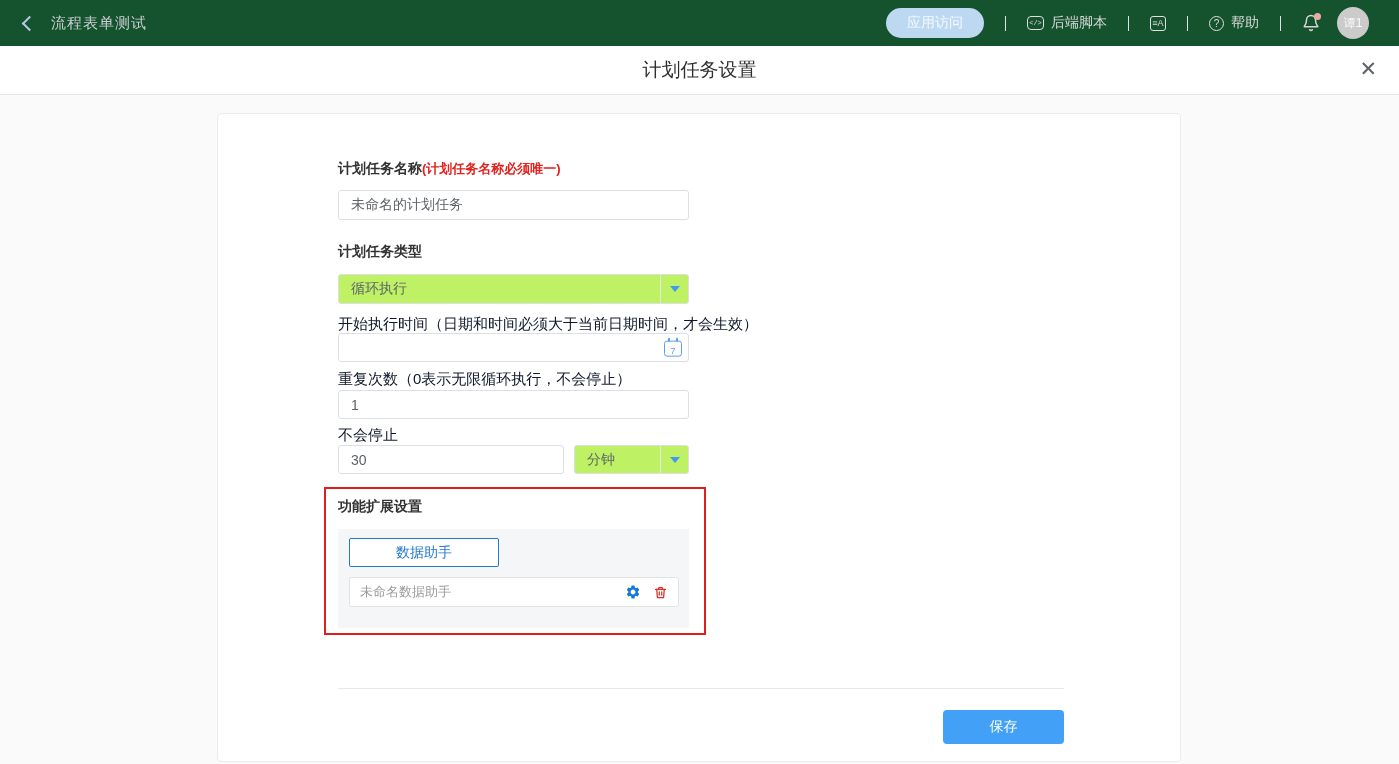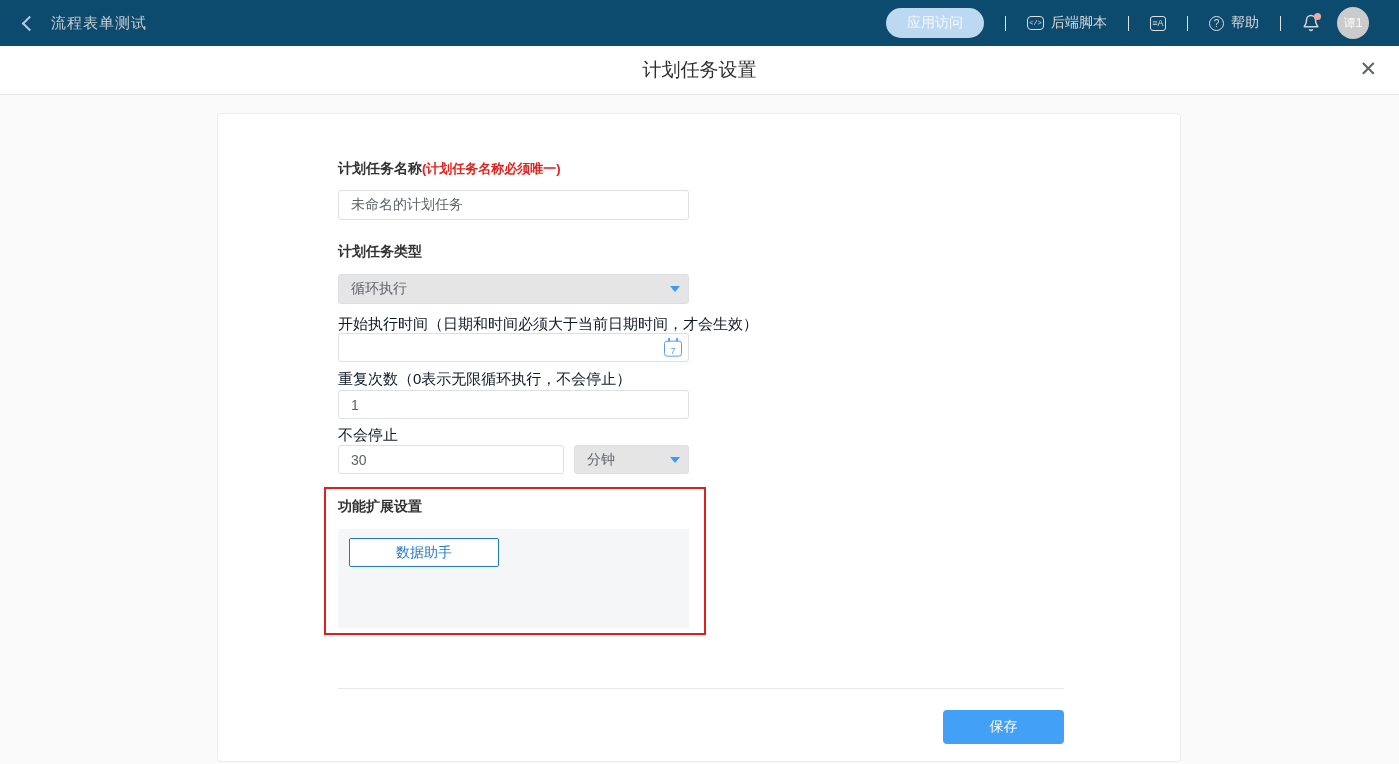--- a/index.html
+++ b/index.html
@@ -3,21 +3,21 @@
 <meta charset="utf-8">
 <style>
   * { margin:0; padding:0; box-sizing:border-box; }
   html,body { width:1399px; height:764px; }
   body {
     font-family:"Liberation Sans","DejaVu Sans",sans-serif;
     background:#fafafa; position:relative; overflow:hidden;
   }
 
   
-  .topbar { position:absolute; top:0; left:0; right:0; height:46px; background:#0c4a6e;
+  .topbar { position:absolute; top:0; left:0; right:0; height:46px; background:#14532d;
             display:flex; align-items:center; z-index:1; }
   .topbar-left { display:flex; align-items:center; padding-left:24px; gap:16px; }
   .back-chevron { width:11px; height:11px; border-left:2px solid #b5c9e6; border-bottom:2px solid #b5c9e6;
                   transform:rotate(45deg); display:inline-block; cursor:pointer; }
   .topbar-title { color:#cbced2; font-size:15px; letter-spacing:1px; }
   .topbar-right { margin-left:auto; display:flex; align-items:center; padding-right:30px; }
   .pill-btn { height:30px; padding:0 21px; border-radius:15px; background:#bdd9f2; color:#f4f9fd;
               font-size:14px; display:flex; align-items:center; }
   .tb-divider { width:1px; height:15px; background:#e2e2e2; margin:0 21px; }
   .tb-item { display:flex; align-items:center; gap:7px; color:#d9d9d9; font-size:14px; }
@@ -48,21 +48,21 @@
           border:1px solid #ececec; border-radius:4px; }
 
   .f-label { position:absolute; font-size:14px; font-weight:bold; color:#333; }
   .f-note  { font-size:13px; font-weight:bold; color:#e0211c; }
   .f-sublabel { position:absolute; font-size:15px; color:#0f172a; }
 
   .f-input { position:absolute; border:1px solid #dcdfe6; border-radius:3px; background:#fff;
              padding:0 12px; font-size:14px; color:#5f6368; outline:none;
              font-family:"Liberation Sans","DejaVu Sans",sans-serif; }
 
-  .select { position:absolute; border:1px solid #dcdfe6; border-radius:3px; background:#e5e5e5;
+  .select { position:absolute; border:1px solid #dcdfe6; border-radius:3px; background:#bef264;
             display:flex; cursor:pointer; }
   .select-value { flex:1; padding-left:12px; display:flex; align-items:center; font-size:14px; color:#5f6368; }
   .select-arrow { width:28px; border-left:1px solid #e3e6ea; display:flex; align-items:center; justify-content:center; }
   .caret-down { width:0; height:0; border-left:5px solid transparent; border-right:5px solid transparent;
                 border-top:6px solid #3f9bf2; }
 
   .date-wrap { position:absolute; }
   .date-wrap input { width:100%; height:100%; border:1px solid #dcdfe6; border-radius:3px;
                      padding:0 34px 0 12px; font-size:14px; color:#5f6368; outline:none; }
   .cal-icon { position:absolute; right:7px; top:50%; transform:translateY(-46%); width:18px; height:16px;
@@ -174,20 +174,43 @@
       </span>
     </div>
 
     <div class="highlight-box"></div>
 
     <div class="f-label" style="left:120px; top:384px;">功能扩展设置</div>
     <div class="ext-panel">
       <div class="ext-tab active" style="left:11px;">
         <span>数据助手</span>
       </div>
+      <div class="ext-item">
+        <span class="ext-item-name">未命名数据助手</span>
+        <button class="icon-btn">
+          <svg width="16" height="16" viewBox="0 0 24 24">
+            <path fill="#1678d3" fill-rule="evenodd" d="M19.14,12.94c0.04-0.3,0.06-0.61,0.06-0.94c0-0.32-0.02-0.64-0.07-0.94l2.03-1.58
+              c0.18-0.14,0.23-0.41,0.12-0.61l-1.92-3.32c-0.12-0.22-0.37-0.29-0.59-0.22l-2.39,0.96c-0.5-0.38-1.03-0.7-1.62-0.94L14.4,2.81
+              c-0.04-0.24-0.24-0.41-0.48-0.41h-3.84c-0.24,0-0.43,0.17-0.47,0.41L9.25,5.35C8.66,5.59,8.12,5.92,7.63,6.29L5.24,5.33
+              c-0.22-0.08-0.47,0-0.59,0.22L2.74,8.87C2.62,9.08,2.66,9.34,2.86,9.48l2.03,1.58C4.84,11.36,4.8,11.69,4.8,12s0.02,0.64,0.07,0.94
+              l-2.03,1.58c-0.18,0.14-0.23,0.41-0.12,0.61l1.92,3.32c0.12,0.22,0.37,0.29,0.59,0.22l2.39-0.96c0.5,0.38,1.03,0.7,1.62,0.94
+              l0.36,2.54c0.05,0.24,0.24,0.41,0.48,0.41h3.84c0.24,0,0.44-0.17,0.47-0.41l0.36-2.54c0.59-0.24,1.13-0.56,1.62-0.94l2.39,0.96
+              c0.22,0.08,0.47,0,0.59-0.22l1.92-3.32c0.12-0.22,0.07-0.47-0.12-0.61L19.14,12.94z M12,15.6c-1.98,0-3.6-1.62-3.6-3.6
+              s1.62-3.6,3.6-3.6s3.6,1.62,3.6,3.6S13.98,15.6,12,15.6z"></path>
+          </svg>
+        </button>
+        <button class="icon-btn">
+          <svg width="15" height="15" viewBox="0 0 24 24" fill="none" stroke="#dd2b21" stroke-width="2" stroke-linecap="round" stroke-linejoin="round">
+            <path d="M4 7h16"></path>
+            <path d="M9 7V5a1 1 0 0 1 1-1h4a1 1 0 0 1 1 1v2"></path>
+            <path d="M6 7l1 13h10l1-13"></path>
+            <path d="M10 11v5M14 11v5"></path>
+          </svg>
+        </button>
+      </div>
     </div>
 
     <div class="footer-divider"></div>
     <button class="save-btn">
       <span>保存</span>
     </button>
 
   </div>
 </div>
 

